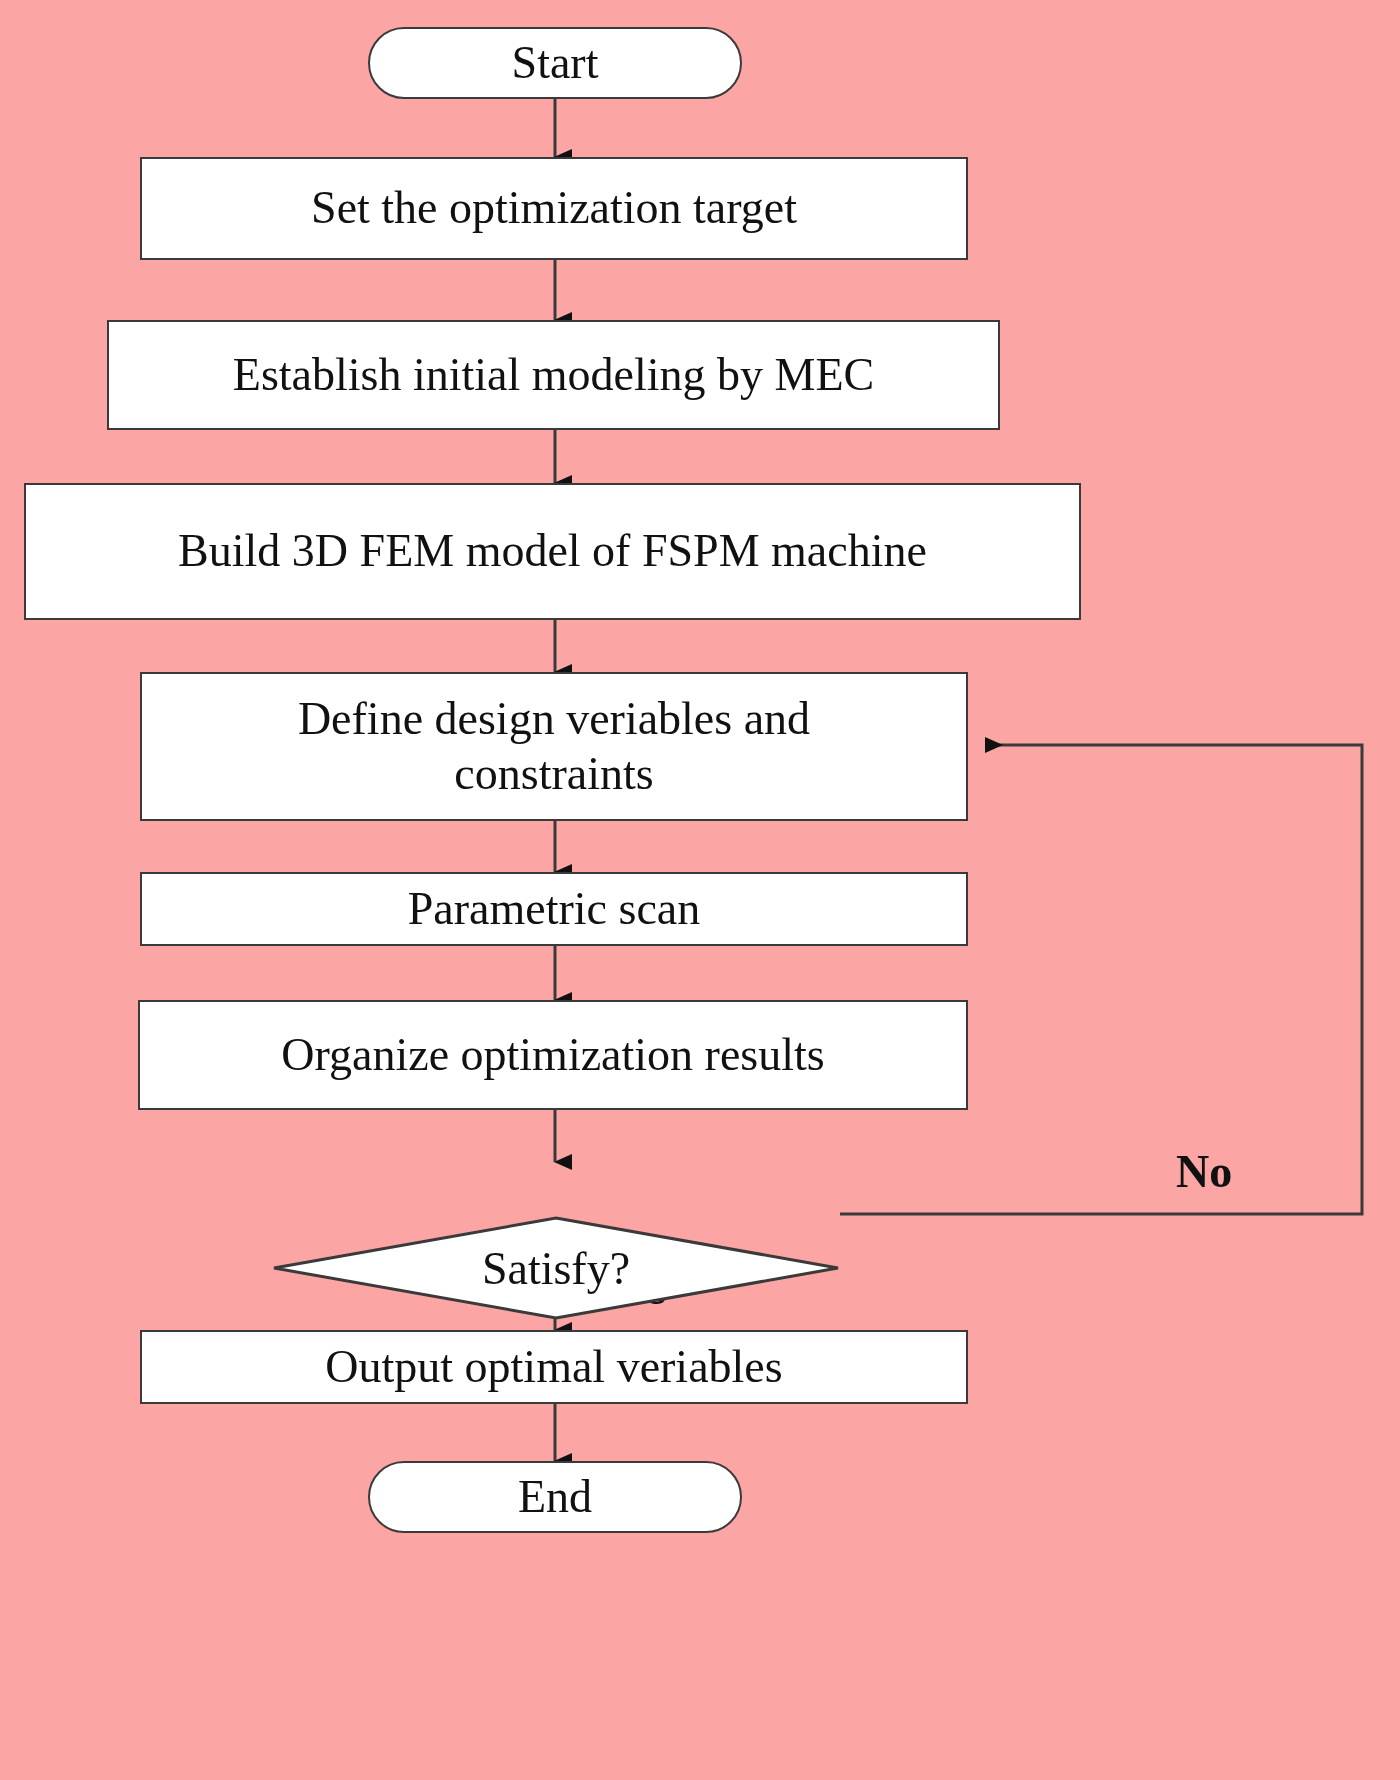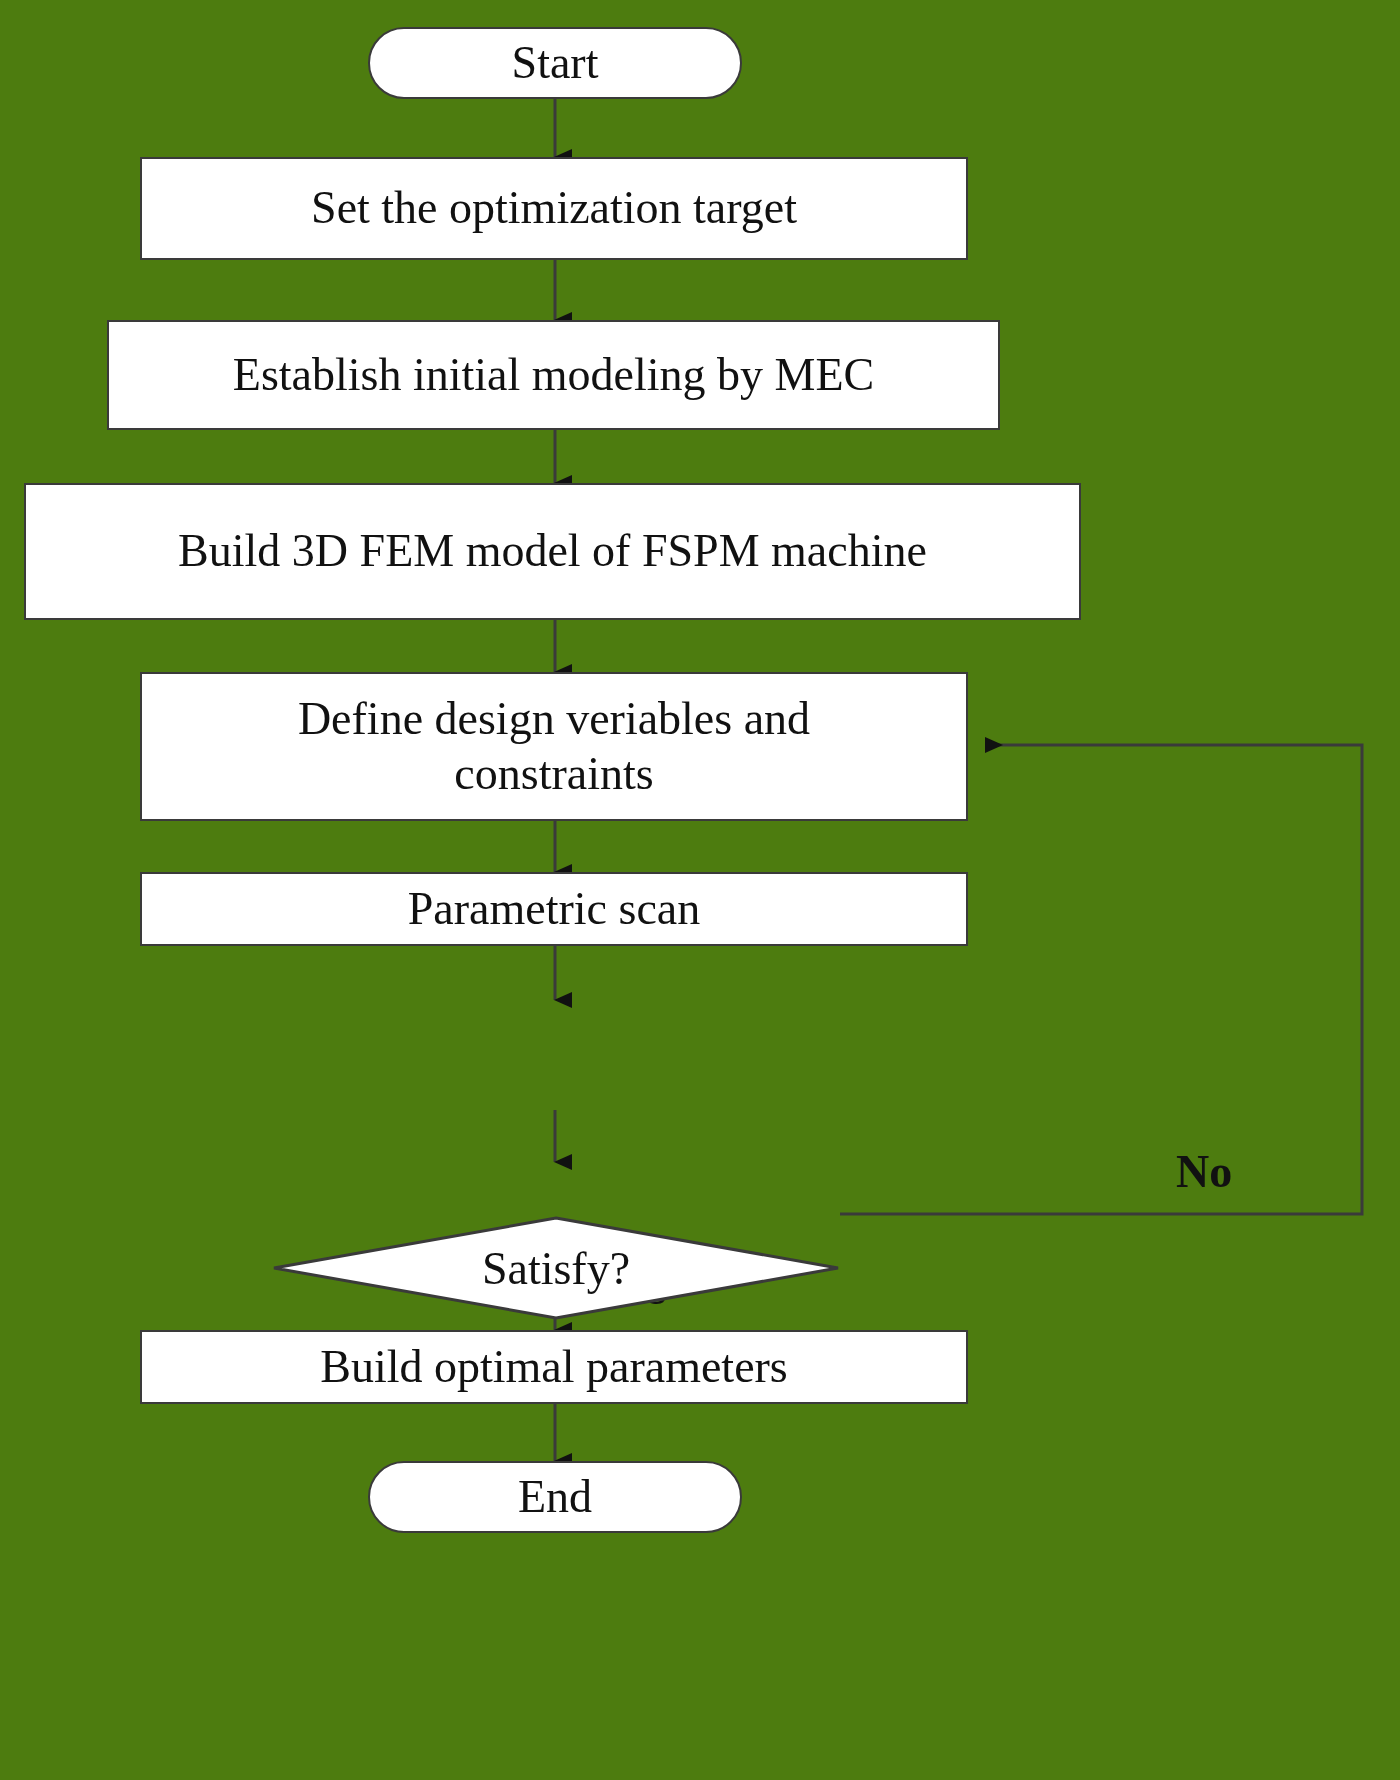--- a/index.html
+++ b/index.html
@@ -4,21 +4,21 @@
 <style>
   html,body{margin:0;padding:0;background:#ffffff;}
   body{
     font-family:"Liberation Serif","DejaVu Serif",serif;
     color:#111111;
   }
   #canvas{
     position:relative;
     width:1400px;
     height:1780px;
-    background:#4d7c0f;
+    background:#fca5a5;
     overflow:hidden;
   }
   .node{
     position:absolute;
     box-sizing:border-box;
     background:#ffffff;
     border:2px solid #3a3a3a;
     display:flex;
     align-items:center;
     justify-content:center;
@@ -119,30 +119,33 @@
 
   <div class="node process" style="left:140px;top:672px;width:828px;height:149px;font-size:46px;">
     <span>Define design veriables and
 constraints</span>
   </div>
 
   <div class="node process" style="left:140px;top:872px;width:828px;height:74px;font-size:46px;">
     <span>Parametric scan</span>
   </div>
 
+  <div class="node process" style="left:138px;top:1000px;width:830px;height:110px;font-size:46px;">
+    <span>Organize optimization results</span>
+  </div>
 
   <div class="decision" style="left:272px;top:1216px;width:568px;height:104px;">
     <svg viewBox="0 0 568 104" preserveAspectRatio="none">
       <polygon points="284,2 566,52 284,102 2,52" fill="#ffffff" stroke="#3a3a3a" stroke-width="3" vector-effect="non-scaling-stroke"></polygon>
     </svg>
     <span class="dtext" style="font-size:46px;">Satisfy?</span>
   </div>
 
   <div class="node process" style="left:140px;top:1330px;width:828px;height:74px;font-size:46px;">
-    <span>Build optimal parameters</span>
+    <span>Output optimal veriables</span>
   </div>
 
   <div class="node terminator" style="left:368px;top:1461px;width:374px;height:72px;font-size:46px;">
     <span>End</span>
   </div>
 
   <div class="edge-label" style="left:1176px;top:1145px;font-size:46px;">
     <span>No</span>
   </div>
 

